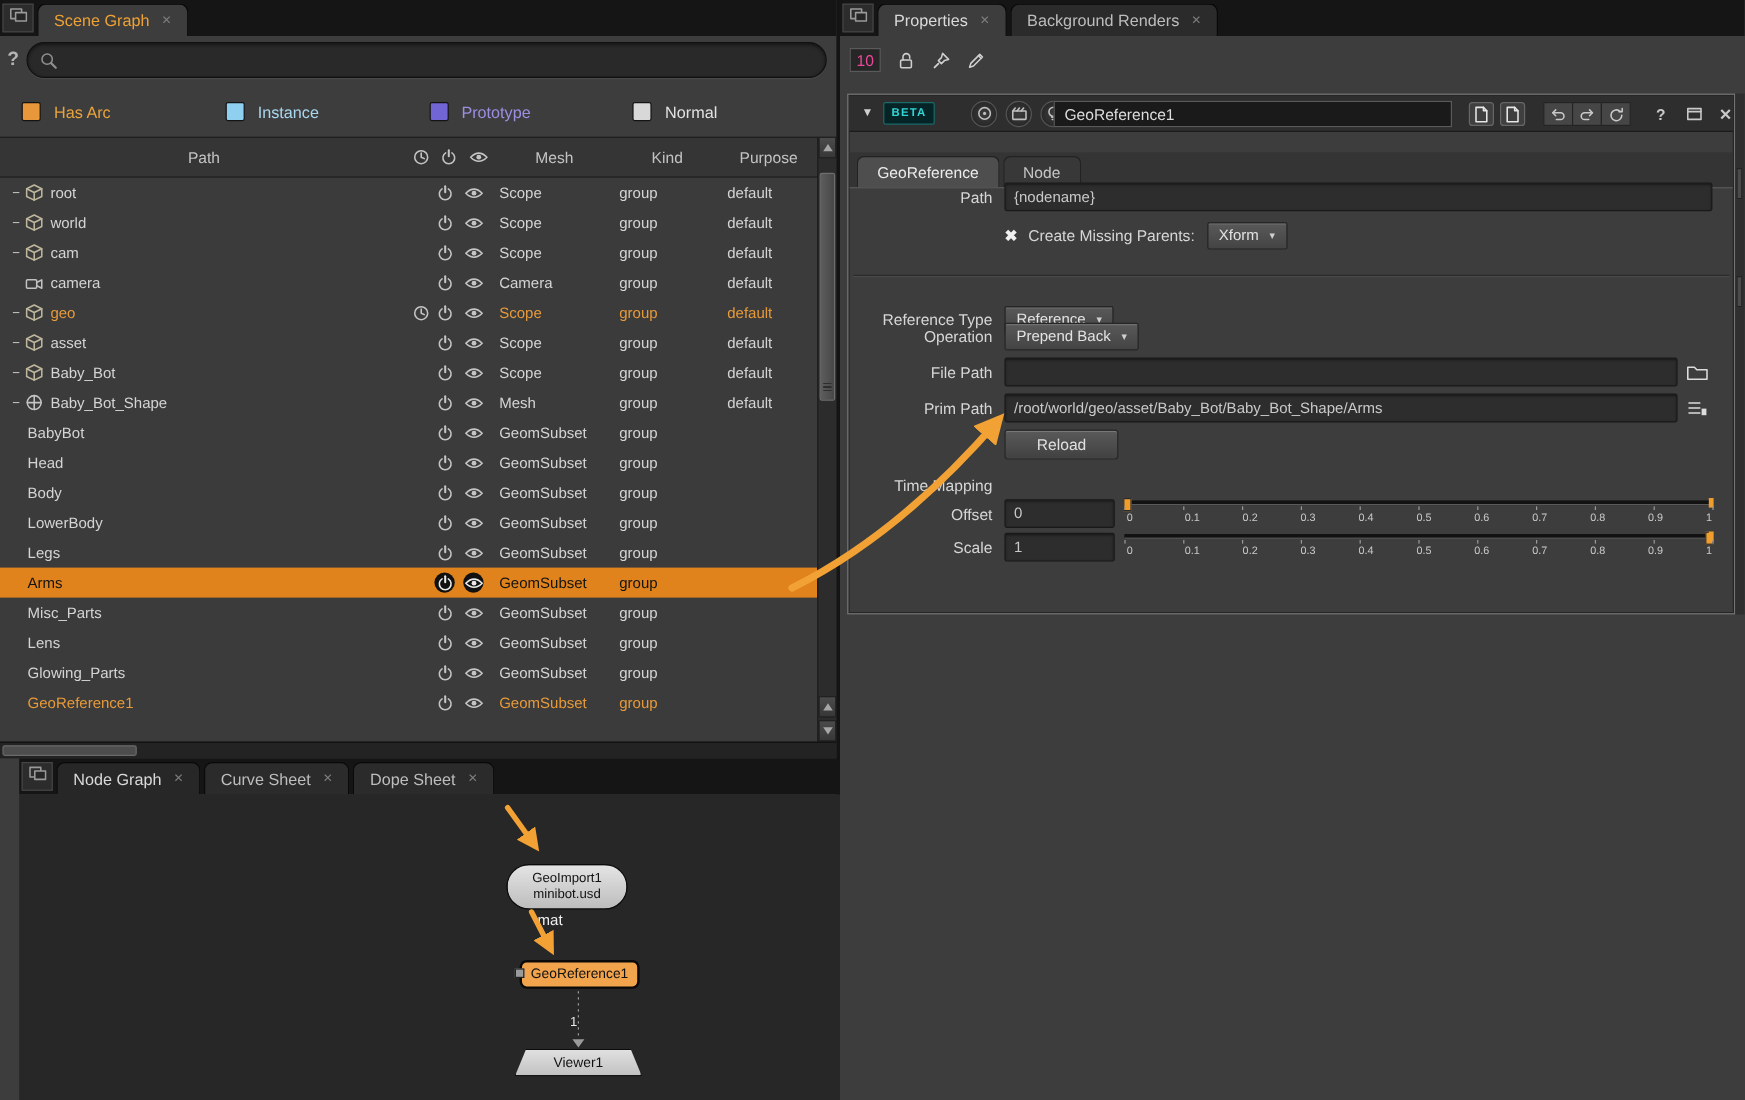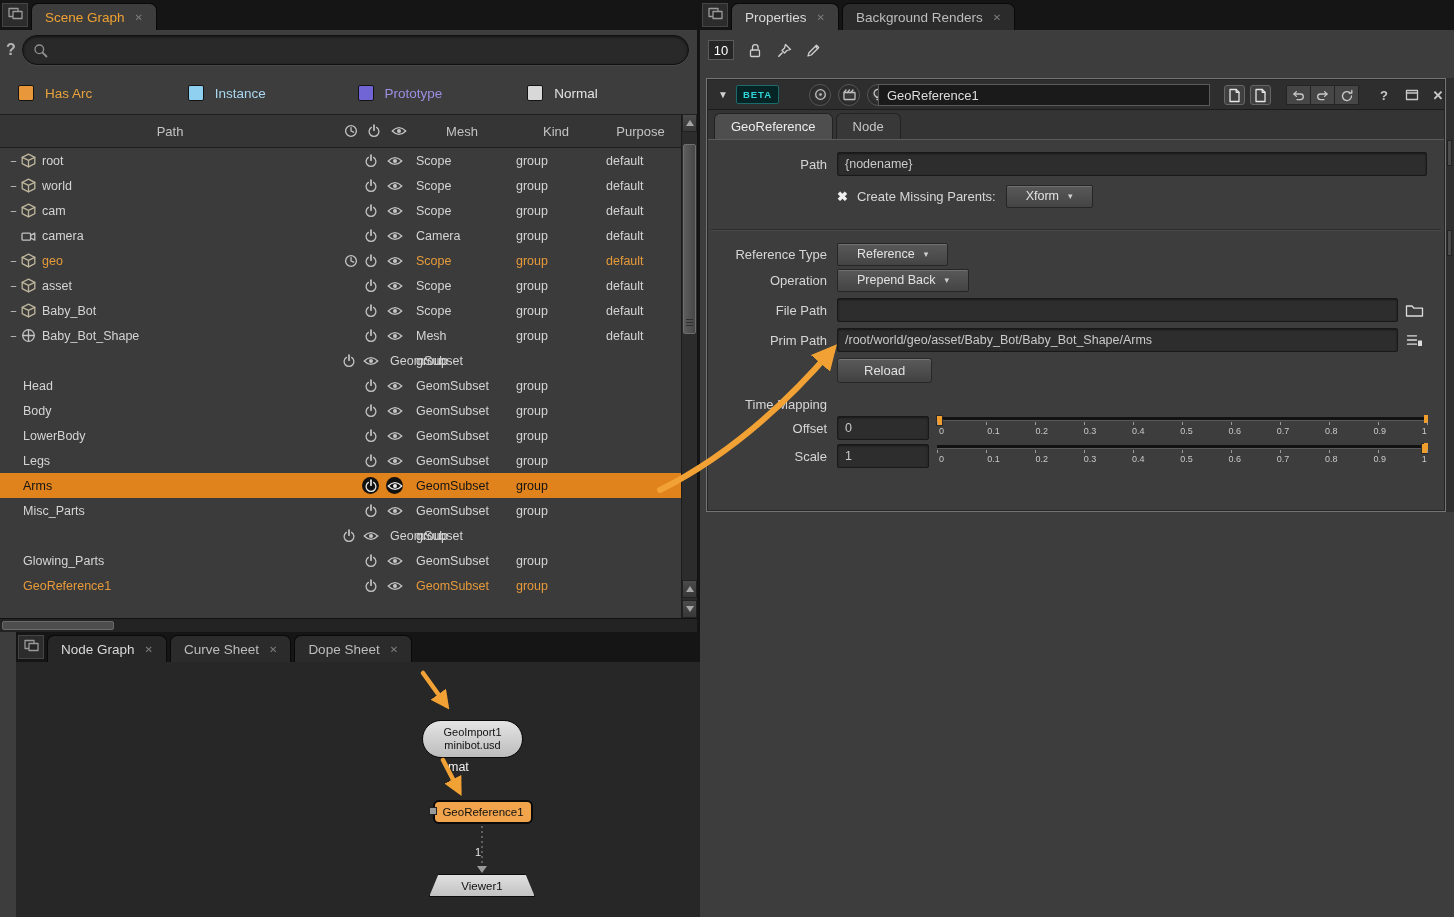--- a/index.html
+++ b/index.html
@@ -99,21 +99,21 @@
             clip-path:polygon(9% 0,91% 0,100% 100%,0 100%); }
   .matlabel { position:absolute; left:432px; top:98px; color:#f0f0f0; font-size:12.5px; }
   .conn-label { position:absolute; left:459px; top:184px; color:#e8e8e8; font-size:11px; }
   .ng-lines { position:absolute; left:0; top:0; pointer-events:none; }
 
   
   #right-pane { position:absolute; left:700px; top:0; width:754px; height:917px; background:#3d3d3d; }
   .toolbar { position:absolute; left:0; right:0; top:30px; height:40px; display:flex;
              align-items:center; padding-left:8px; gap:14px; color:#cfcfcf; }
   .numbox { width:26px; height:20px; background:#262626; border:1px solid #5a5a5a;
-            display:flex; align-items:center; justify-content:center; font-size:13px; color:#ffffff; }
+            display:flex; align-items:center; justify-content:center; font-size:13px; color:#ec4899; }
   .tbicon { display:flex; align-items:center; color:#cfcfcf; }
 
   .props-box { position:absolute; left:6px; top:78px; width:740px; height:434px; background:#3d3d3d;
                border:1px solid #747474; box-shadow:inset 0 0 0 1px #262626; }
   .phead { position:absolute; left:1px; right:1px; top:1px; height:30px; background:#2e2e2e;
            border-bottom:1px solid #1b1b1b; display:flex; align-items:center; }
   .tridown { margin:0 8px 0 10px; font-size:10px; color:#cfcfcf; }
   .beta { background:#062326; color:#31d6d6; border:1px solid #1c6a6a; font-size:9.5px; font-weight:bold;
           letter-spacing:1px; padding:3px 6px; border-radius:2px; margin-right:30px; }
   .circbtn { width:22px; height:22px; border-radius:50%; background:radial-gradient(#3d3d3d,#202020);
@@ -122,37 +122,37 @@
   .namefield { position:absolute; left:170px; top:4px; width:332px; height:22px; background:#1a1a1a;
                border:1px solid #5a5a5a; color:#dcdcdc; font-size:13px; padding:0 8px;
                font-family:"Liberation Sans",sans-serif; }
   .sqbtn { position:absolute; top:5px; width:21px; height:20px; background:#3f3f3f; border:1px solid #666;
            border-radius:3px; display:flex; align-items:center; justify-content:center; color:#e6e6e6; }
   .grpbtn { position:absolute; top:5px; width:25px; height:20px; background:#464646; border:1px solid #242424;
             display:flex; align-items:center; justify-content:center; color:#c9c9c9; }
   .hbtn { position:absolute; top:5px; width:20px; height:20px; display:flex; align-items:center;
           justify-content:center; color:#c9c9c9; font-size:13px; font-weight:bold; }
 
-  .subtabs { position:absolute; left:1px; right:1px; top:31px; height:30px; background:#343434;
+  .subtabs { position:absolute; left:1px; right:1px; top:48px; height:30px; background:#343434;
              border-bottom:1px solid #5c5c5c; display:flex; align-items:flex-end; padding-left:6px; gap:3px; }
   .subtab { height:26px; padding:0 16px; display:flex; align-items:center; border-radius:6px 6px 0 0;
             background:#383838; border:1px solid #222; border-bottom:none; font-size:13px; color:#c6c6c6; }
   .subtab.active { background:#4e4e4e; color:#ececec; }
 
   .prow { position:absolute; left:6px; right:18px; height:26px; display:flex; align-items:center;
           font-size:13px; color:#d6d6d6; }
   .plabel { width:114px; flex:none; text-align:right; margin-right:10px; }
   .pinput { height:24px; background:#2d2d2d; border:1px solid #191919; border-radius:2px;
             box-shadow:inset 0 1px 2px rgba(0,0,0,.5); color:#c9c9c9; font-size:12.5px; padding:0 7px;
             font-family:"Liberation Sans",sans-serif; }
   .pinput.grow { flex:1; }
   .pinput.small { width:92px; }
   .chk { font-size:13px; font-weight:bold; color:#f0f0f0; margin-right:9px; }
   .ptext { margin-right:10px; }
-  .dropdown { height:23px; display:inline-flex; align-items:center; gap:9px; padding:0 19px;
+  .dropdown { height:23px; display:inline-flex; align-items:center; gap:9px; padding:0 9px;
               background:linear-gradient(#595959,#444); border:1px solid #262626; border-radius:2px;
               box-shadow:inset 0 1px 0 rgba(255,255,255,.14); font-size:12.5px; color:#e2e2e2; }
   .dropdown .dd { font-size:9px; color:#cfcfcf; }
   .fieldbtn { width:26px; display:flex; justify-content:center; color:#dcdcdc; margin-left:3px; }
   .sep { position:absolute; left:4px; right:4px; top:150px; border-top:1px solid #2b2b2b;
          border-bottom:1px solid #4a4a4a; }
   .reloadbtn { height:25px; padding:0 26px; background:linear-gradient(#5a5a5a,#414141);
                border:1px solid #282828; border-radius:3px; box-shadow:inset 0 1px 0 #787878;
                color:#e0e0e0; font-size:13px; font-family:"Liberation Sans",sans-serif; }
   .slider { position:relative; flex:1; height:26px; margin-left:8px; }
@@ -515,47 +515,25 @@
                   <path d="M1.2,6 Q8,-0.8 14.8,6 Q8,12.8 1.2,6 Z"></path>
                   <circle cx="8" cy="6" r="2" fill="currentColor" stroke="none"></circle>
                 </svg>
               </span>
             </div>
     <div class="cell c-type">Mesh</div>
     <div class="cell c-kind">group</div>
     <div class="cell c-purpose">default</div>
   </div>
           <div class="sg-row">
-    <div class="cell c-clock"></div>
-    <div class="cell c-power">
-              <span class="icw">
-                <svg width="14" height="14" viewBox="0 0 14 14" fill="none" stroke="currentColor" stroke-width="1.3" stroke-linecap="round" stroke-linejoin="round">
-                  <path d="M4.4,3.4 a4.9,4.9 0 1 0 5.2,0"></path>
-                  <line x1="7" y1="1.2" x2="7" y2="6.2" stroke-width="1.7"></line>
-                </svg>
-              </span>
-            </div>
-    <div class="cell c-eye">
-              <span class="icw">
-                <svg width="16" height="12" viewBox="0 0 16 12" fill="none" stroke="currentColor" stroke-width="1.3" stroke-linecap="round" stroke-linejoin="round">
-                  <path d="M1.2,6 Q8,-0.8 14.8,6 Q8,12.8 1.2,6 Z"></path>
-                  <circle cx="8" cy="6" r="2" fill="currentColor" stroke="none"></circle>
-                </svg>
-              </span>
-            </div>
-    <div class="cell c-type">GeomSubset</div>
-    <div class="cell c-kind">group</div>
-    <div class="cell c-purpose"></div>
-  </div>
-          <div class="sg-row">
     <div class="cell path-cell">
       <span class="guides"><span class="guide"></span><span class="guide"></span><span class="guide"></span><span class="guide"></span><span class="guide"></span><span class="guide"></span></span>
       <span class="expander leaf"></span>
 
-      <span class="row-name">Head</span>
+      <span class="row-name">BabyBot</span>
     </div>
     <div class="cell c-clock"></div>
     <div class="cell c-power">
               <span class="icw">
                 <svg width="14" height="14" viewBox="0 0 14 14" fill="none" stroke="currentColor" stroke-width="1.3" stroke-linecap="round" stroke-linejoin="round">
                   <path d="M4.4,3.4 a4.9,4.9 0 1 0 5.2,0"></path>
                   <line x1="7" y1="1.2" x2="7" y2="6.2" stroke-width="1.7"></line>
                 </svg>
               </span>
             </div>
@@ -569,21 +547,21 @@
             </div>
     <div class="cell c-type">GeomSubset</div>
     <div class="cell c-kind">group</div>
     <div class="cell c-purpose"></div>
   </div>
           <div class="sg-row">
     <div class="cell path-cell">
       <span class="guides"><span class="guide"></span><span class="guide"></span><span class="guide"></span><span class="guide"></span><span class="guide"></span><span class="guide"></span></span>
       <span class="expander leaf"></span>
 
-      <span class="row-name">Body</span>
+      <span class="row-name">Head</span>
     </div>
     <div class="cell c-clock"></div>
     <div class="cell c-power">
               <span class="icw">
                 <svg width="14" height="14" viewBox="0 0 14 14" fill="none" stroke="currentColor" stroke-width="1.3" stroke-linecap="round" stroke-linejoin="round">
                   <path d="M4.4,3.4 a4.9,4.9 0 1 0 5.2,0"></path>
                   <line x1="7" y1="1.2" x2="7" y2="6.2" stroke-width="1.7"></line>
                 </svg>
               </span>
             </div>
@@ -597,21 +575,21 @@
             </div>
     <div class="cell c-type">GeomSubset</div>
     <div class="cell c-kind">group</div>
     <div class="cell c-purpose"></div>
   </div>
           <div class="sg-row">
     <div class="cell path-cell">
       <span class="guides"><span class="guide"></span><span class="guide"></span><span class="guide"></span><span class="guide"></span><span class="guide"></span><span class="guide"></span></span>
       <span class="expander leaf"></span>
 
-      <span class="row-name">LowerBody</span>
+      <span class="row-name">Body</span>
     </div>
     <div class="cell c-clock"></div>
     <div class="cell c-power">
               <span class="icw">
                 <svg width="14" height="14" viewBox="0 0 14 14" fill="none" stroke="currentColor" stroke-width="1.3" stroke-linecap="round" stroke-linejoin="round">
                   <path d="M4.4,3.4 a4.9,4.9 0 1 0 5.2,0"></path>
                   <line x1="7" y1="1.2" x2="7" y2="6.2" stroke-width="1.7"></line>
                 </svg>
               </span>
             </div>
@@ -625,21 +603,21 @@
             </div>
     <div class="cell c-type">GeomSubset</div>
     <div class="cell c-kind">group</div>
     <div class="cell c-purpose"></div>
   </div>
           <div class="sg-row">
     <div class="cell path-cell">
       <span class="guides"><span class="guide"></span><span class="guide"></span><span class="guide"></span><span class="guide"></span><span class="guide"></span><span class="guide"></span></span>
       <span class="expander leaf"></span>
 
-      <span class="row-name">Legs</span>
+      <span class="row-name">LowerBody</span>
     </div>
     <div class="cell c-clock"></div>
     <div class="cell c-power">
               <span class="icw">
                 <svg width="14" height="14" viewBox="0 0 14 14" fill="none" stroke="currentColor" stroke-width="1.3" stroke-linecap="round" stroke-linejoin="round">
                   <path d="M4.4,3.4 a4.9,4.9 0 1 0 5.2,0"></path>
                   <line x1="7" y1="1.2" x2="7" y2="6.2" stroke-width="1.7"></line>
                 </svg>
               </span>
             </div>
@@ -648,26 +626,26 @@
                 <svg width="16" height="12" viewBox="0 0 16 12" fill="none" stroke="currentColor" stroke-width="1.3" stroke-linecap="round" stroke-linejoin="round">
                   <path d="M1.2,6 Q8,-0.8 14.8,6 Q8,12.8 1.2,6 Z"></path>
                   <circle cx="8" cy="6" r="2" fill="currentColor" stroke="none"></circle>
                 </svg>
               </span>
             </div>
     <div class="cell c-type">GeomSubset</div>
     <div class="cell c-kind">group</div>
     <div class="cell c-purpose"></div>
   </div>
-          <div class="sg-row selected">
+          <div class="sg-row">
     <div class="cell path-cell">
       <span class="guides"><span class="guide"></span><span class="guide"></span><span class="guide"></span><span class="guide"></span><span class="guide"></span><span class="guide"></span></span>
       <span class="expander leaf"></span>
 
-      <span class="row-name">Arms</span>
+      <span class="row-name">Legs</span>
     </div>
     <div class="cell c-clock"></div>
     <div class="cell c-power">
               <span class="icw">
                 <svg width="14" height="14" viewBox="0 0 14 14" fill="none" stroke="currentColor" stroke-width="1.3" stroke-linecap="round" stroke-linejoin="round">
                   <path d="M4.4,3.4 a4.9,4.9 0 1 0 5.2,0"></path>
                   <line x1="7" y1="1.2" x2="7" y2="6.2" stroke-width="1.7"></line>
                 </svg>
               </span>
             </div>
@@ -676,25 +654,53 @@
                 <svg width="16" height="12" viewBox="0 0 16 12" fill="none" stroke="currentColor" stroke-width="1.3" stroke-linecap="round" stroke-linejoin="round">
                   <path d="M1.2,6 Q8,-0.8 14.8,6 Q8,12.8 1.2,6 Z"></path>
                   <circle cx="8" cy="6" r="2" fill="currentColor" stroke="none"></circle>
                 </svg>
               </span>
             </div>
     <div class="cell c-type">GeomSubset</div>
     <div class="cell c-kind">group</div>
     <div class="cell c-purpose"></div>
   </div>
-          <div class="sg-row">
+          <div class="sg-row selected">
     <div class="cell path-cell">
       <span class="guides"><span class="guide"></span><span class="guide"></span><span class="guide"></span><span class="guide"></span><span class="guide"></span><span class="guide"></span></span>
       <span class="expander leaf"></span>
 
+      <span class="row-name">Arms</span>
+    </div>
+    <div class="cell c-clock"></div>
+    <div class="cell c-power">
+              <span class="icw">
+                <svg width="14" height="14" viewBox="0 0 14 14" fill="none" stroke="currentColor" stroke-width="1.3" stroke-linecap="round" stroke-linejoin="round">
+                  <path d="M4.4,3.4 a4.9,4.9 0 1 0 5.2,0"></path>
+                  <line x1="7" y1="1.2" x2="7" y2="6.2" stroke-width="1.7"></line>
+                </svg>
+              </span>
+            </div>
+    <div class="cell c-eye">
+              <span class="icw">
+                <svg width="16" height="12" viewBox="0 0 16 12" fill="none" stroke="currentColor" stroke-width="1.3" stroke-linecap="round" stroke-linejoin="round">
+                  <path d="M1.2,6 Q8,-0.8 14.8,6 Q8,12.8 1.2,6 Z"></path>
+                  <circle cx="8" cy="6" r="2" fill="currentColor" stroke="none"></circle>
+                </svg>
+              </span>
+            </div>
+    <div class="cell c-type">GeomSubset</div>
+    <div class="cell c-kind">group</div>
+    <div class="cell c-purpose"></div>
+  </div>
+          <div class="sg-row">
+    <div class="cell path-cell">
+      <span class="guides"><span class="guide"></span><span class="guide"></span><span class="guide"></span><span class="guide"></span><span class="guide"></span><span class="guide"></span></span>
+      <span class="expander leaf"></span>
+
       <span class="row-name">Misc_Parts</span>
     </div>
     <div class="cell c-clock"></div>
     <div class="cell c-power">
               <span class="icw">
                 <svg width="14" height="14" viewBox="0 0 14 14" fill="none" stroke="currentColor" stroke-width="1.3" stroke-linecap="round" stroke-linejoin="round">
                   <path d="M4.4,3.4 a4.9,4.9 0 1 0 5.2,0"></path>
                   <line x1="7" y1="1.2" x2="7" y2="6.2" stroke-width="1.7"></line>
                 </svg>
               </span>
@@ -705,20 +711,26 @@
                   <path d="M1.2,6 Q8,-0.8 14.8,6 Q8,12.8 1.2,6 Z"></path>
                   <circle cx="8" cy="6" r="2" fill="currentColor" stroke="none"></circle>
                 </svg>
               </span>
             </div>
     <div class="cell c-type">GeomSubset</div>
     <div class="cell c-kind">group</div>
     <div class="cell c-purpose"></div>
   </div>
           <div class="sg-row">
+    <div class="cell path-cell">
+      <span class="guides"><span class="guide"></span><span class="guide"></span><span class="guide"></span><span class="guide"></span><span class="guide"></span><span class="guide"></span></span>
+      <span class="expander leaf"></span>
+
+      <span class="row-name">Lens</span>
+    </div>
     <div class="cell c-clock"></div>
     <div class="cell c-power">
               <span class="icw">
                 <svg width="14" height="14" viewBox="0 0 14 14" fill="none" stroke="currentColor" stroke-width="1.3" stroke-linecap="round" stroke-linejoin="round">
                   <path d="M4.4,3.4 a4.9,4.9 0 1 0 5.2,0"></path>
                   <line x1="7" y1="1.2" x2="7" y2="6.2" stroke-width="1.7"></line>
                 </svg>
               </span>
             </div>
     <div class="cell c-eye">
@@ -987,21 +999,21 @@
         <span class="plabel"></span>
         <span class="chk">✖</span>
         <span class="ptext">Create Missing Parents:</span>
         <span class="dropdown">
           <span>Xform</span>
           <span class="dd">▾</span>
         </span>
       </div>
       <div class="sep"></div>
 
-      <div class="prow" style="top:162px">
+      <div class="prow" style="top:174px">
         <span class="plabel">Reference Type</span>
         <span class="dropdown">
           <span>Reference</span>
           <span class="dd">▾</span>
         </span>
       </div>
       <div class="prow" style="top:188px">
         <span class="plabel">Operation</span>
         <span class="dropdown">
           <span>Prepend Back</span>

